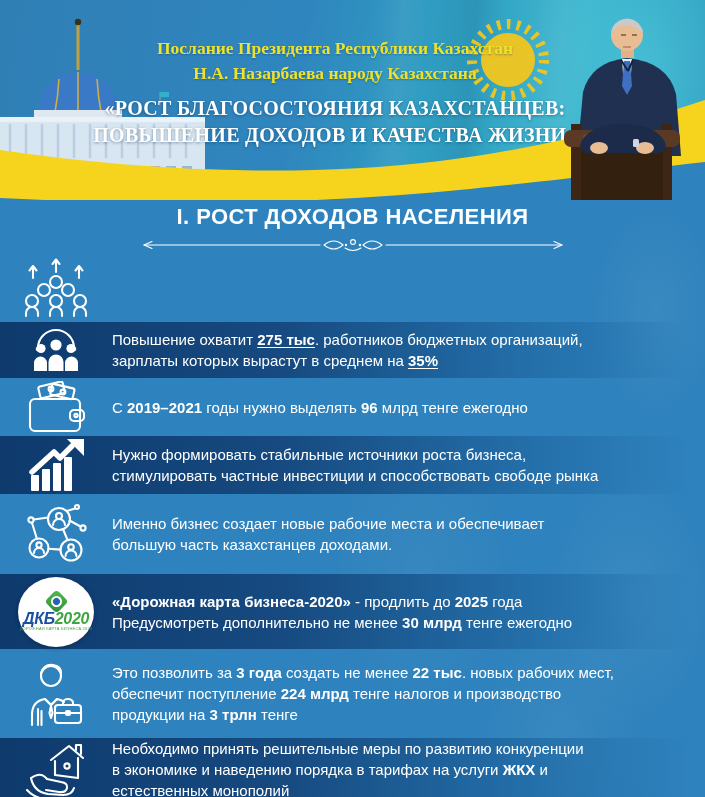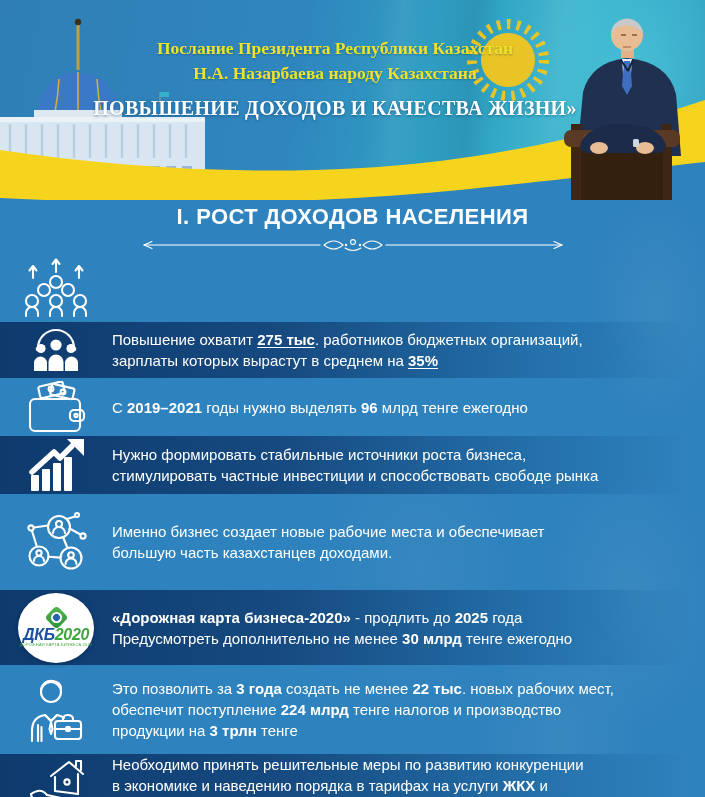--- a/index.html
+++ b/index.html
@@ -33,21 +33,21 @@
       radial-gradient(120px 190px at 630px 400px, rgba(255,255,255,.06), transparent 70%),
       radial-gradient(140px 210px at 420px 370px, rgba(255,255,255,.045), transparent 70%),
       radial-gradient(120px 190px at 560px 540px, rgba(255,255,255,.05), transparent 70%);}
   .sec-title{position:relative;z-index:1;margin:4px 16px 0;text-align:center;color:#fff;
              font-size:22px;font-weight:700;letter-spacing:.4px;line-height:26px;}
   .divider{position:relative;z-index:1;display:block;margin:6px auto 0;}
 
   .row{position:relative;z-index:1;display:flex;align-items:center;}
   .row.dark{background:linear-gradient(90deg,#0e3a6d 0%,#164a80 40%,#2470ab 76%,rgba(46,130,189,0) 98%);}
   .r1{height:68px}.r2{height:56px}.r3{height:58px}.r4{height:58px}
-  .r5{height:96px}.r6{height:75px}.r7{height:89px}.r8{height:63px}
+  .r5{height:80px}.r6{height:75px}.r7{height:89px}.r8{height:63px}
   .icon-cell{flex:0 0 112px;display:flex;justify-content:center;align-items:center;}
   .txt{flex:1;margin:0;padding-right:12px;color:#fff;font-size:15px;line-height:21px;
        white-space:pre-line;}
   .b{font-weight:700;}
   .u{text-decoration:underline;text-underline-offset:2px;}
 
   
   .dkb{width:76px;height:70px;background:#fff;border-radius:50%;
        display:flex;flex-direction:column;align-items:center;justify-content:center;
        box-shadow:0 1px 4px rgba(0,20,50,.4);}
@@ -112,20 +112,21 @@
 
     <svg class="sun" width="120" height="120" viewBox="0 0 120 120">
       <circle cx="60" cy="60" r="36" fill="none" stroke="#f2c61f" stroke-width="10" stroke-dasharray="3.5 6.4"></circle>
       <circle cx="60" cy="60" r="27" fill="#f2c61f"></circle>
     </svg>
 
     <div class="hdr-text">
       <div class="hdr-sub">Послание Президента Республики Казахстан</div>
       <div class="hdr-sub">Н.А. Назарбаева народу Казахстана</div>
       <div class="hdr-title-group">
+        <div class="hdr-title">«РОСТ БЛАГОСОСТОЯНИЯ КАЗАХСТАНЦЕВ:</div>
         <div class="hdr-title">ПОВЫШЕНИЕ ДОХОДОВ И КАЧЕСТВА ЖИЗНИ»</div>
       </div>
     </div>
 
     <svg class="wave" width="705" height="115" viewBox="0 0 705 115">
       <path d="M0,65 C140,86 300,93 440,76 C560,61 650,33 705,15 L705,115 L0,115 Z" fill="#f6d41d"></path>
       <path d="M0,113 C180,122 330,118 470,104 C580,93 650,83 705,77 L705,115 L0,115 Z" fill="#2e82bd"></path>
     </svg>
 
     <svg class="president" width="170" height="198" viewBox="0 0 170 198">

